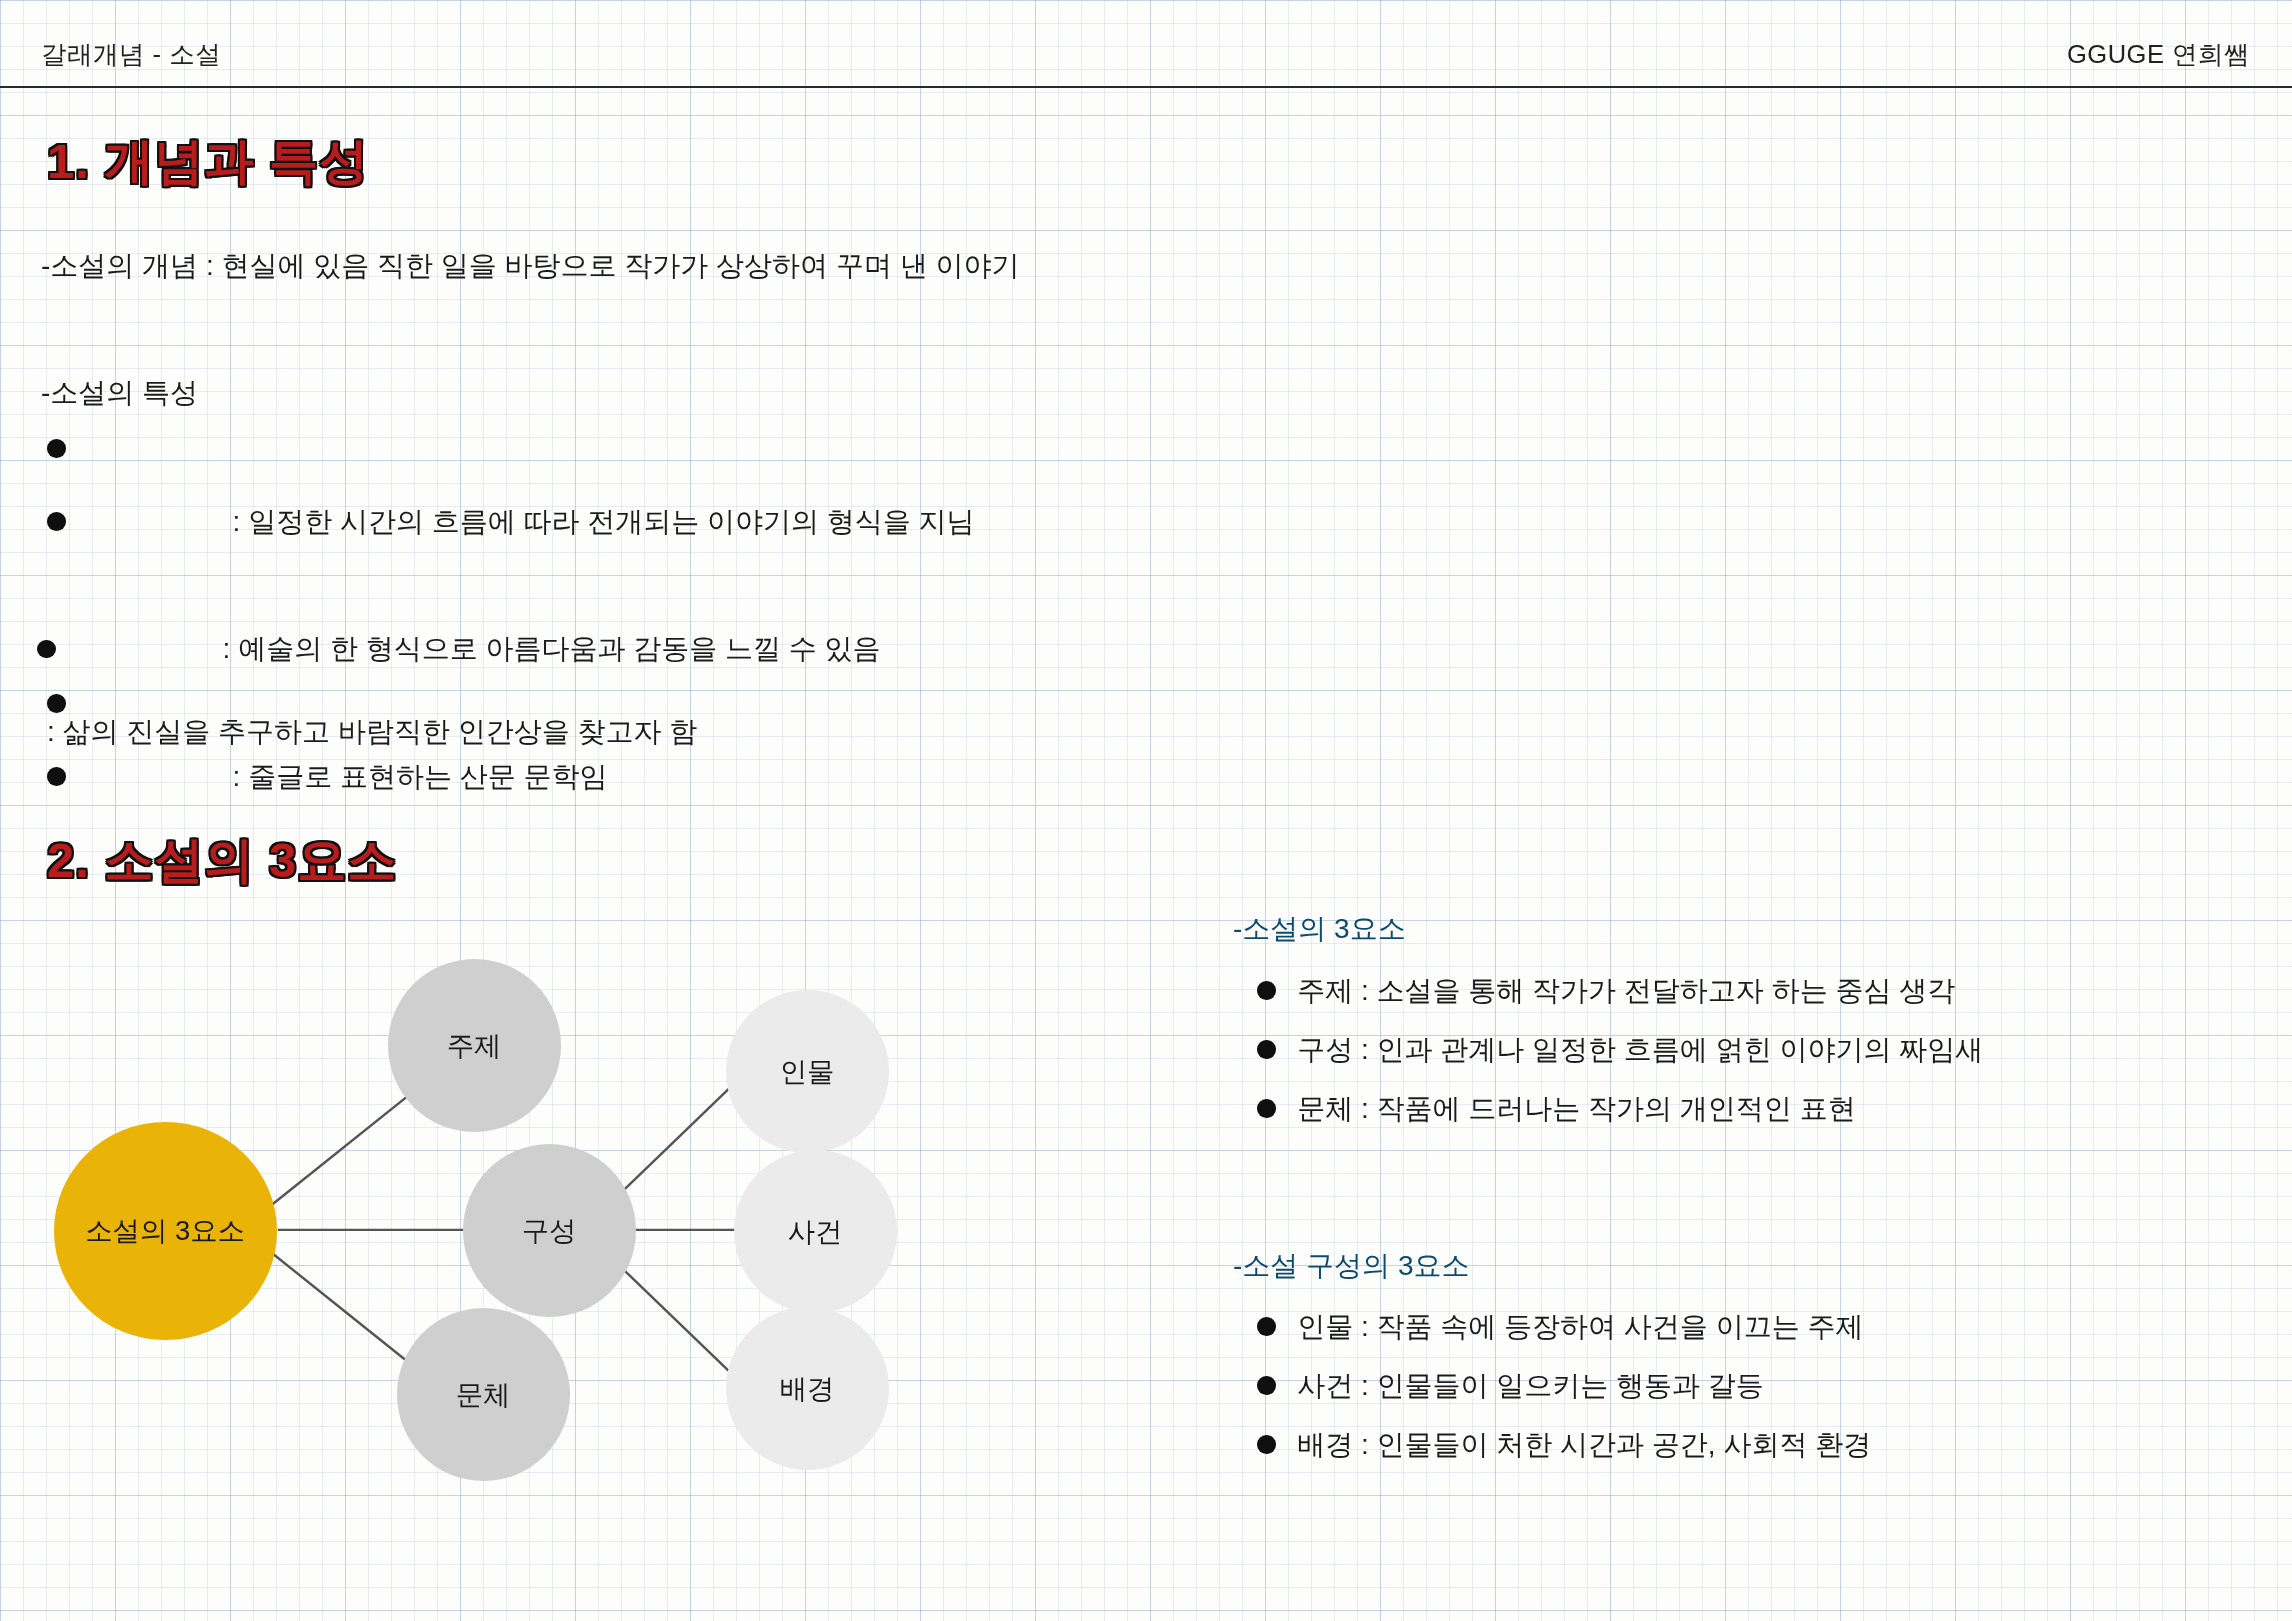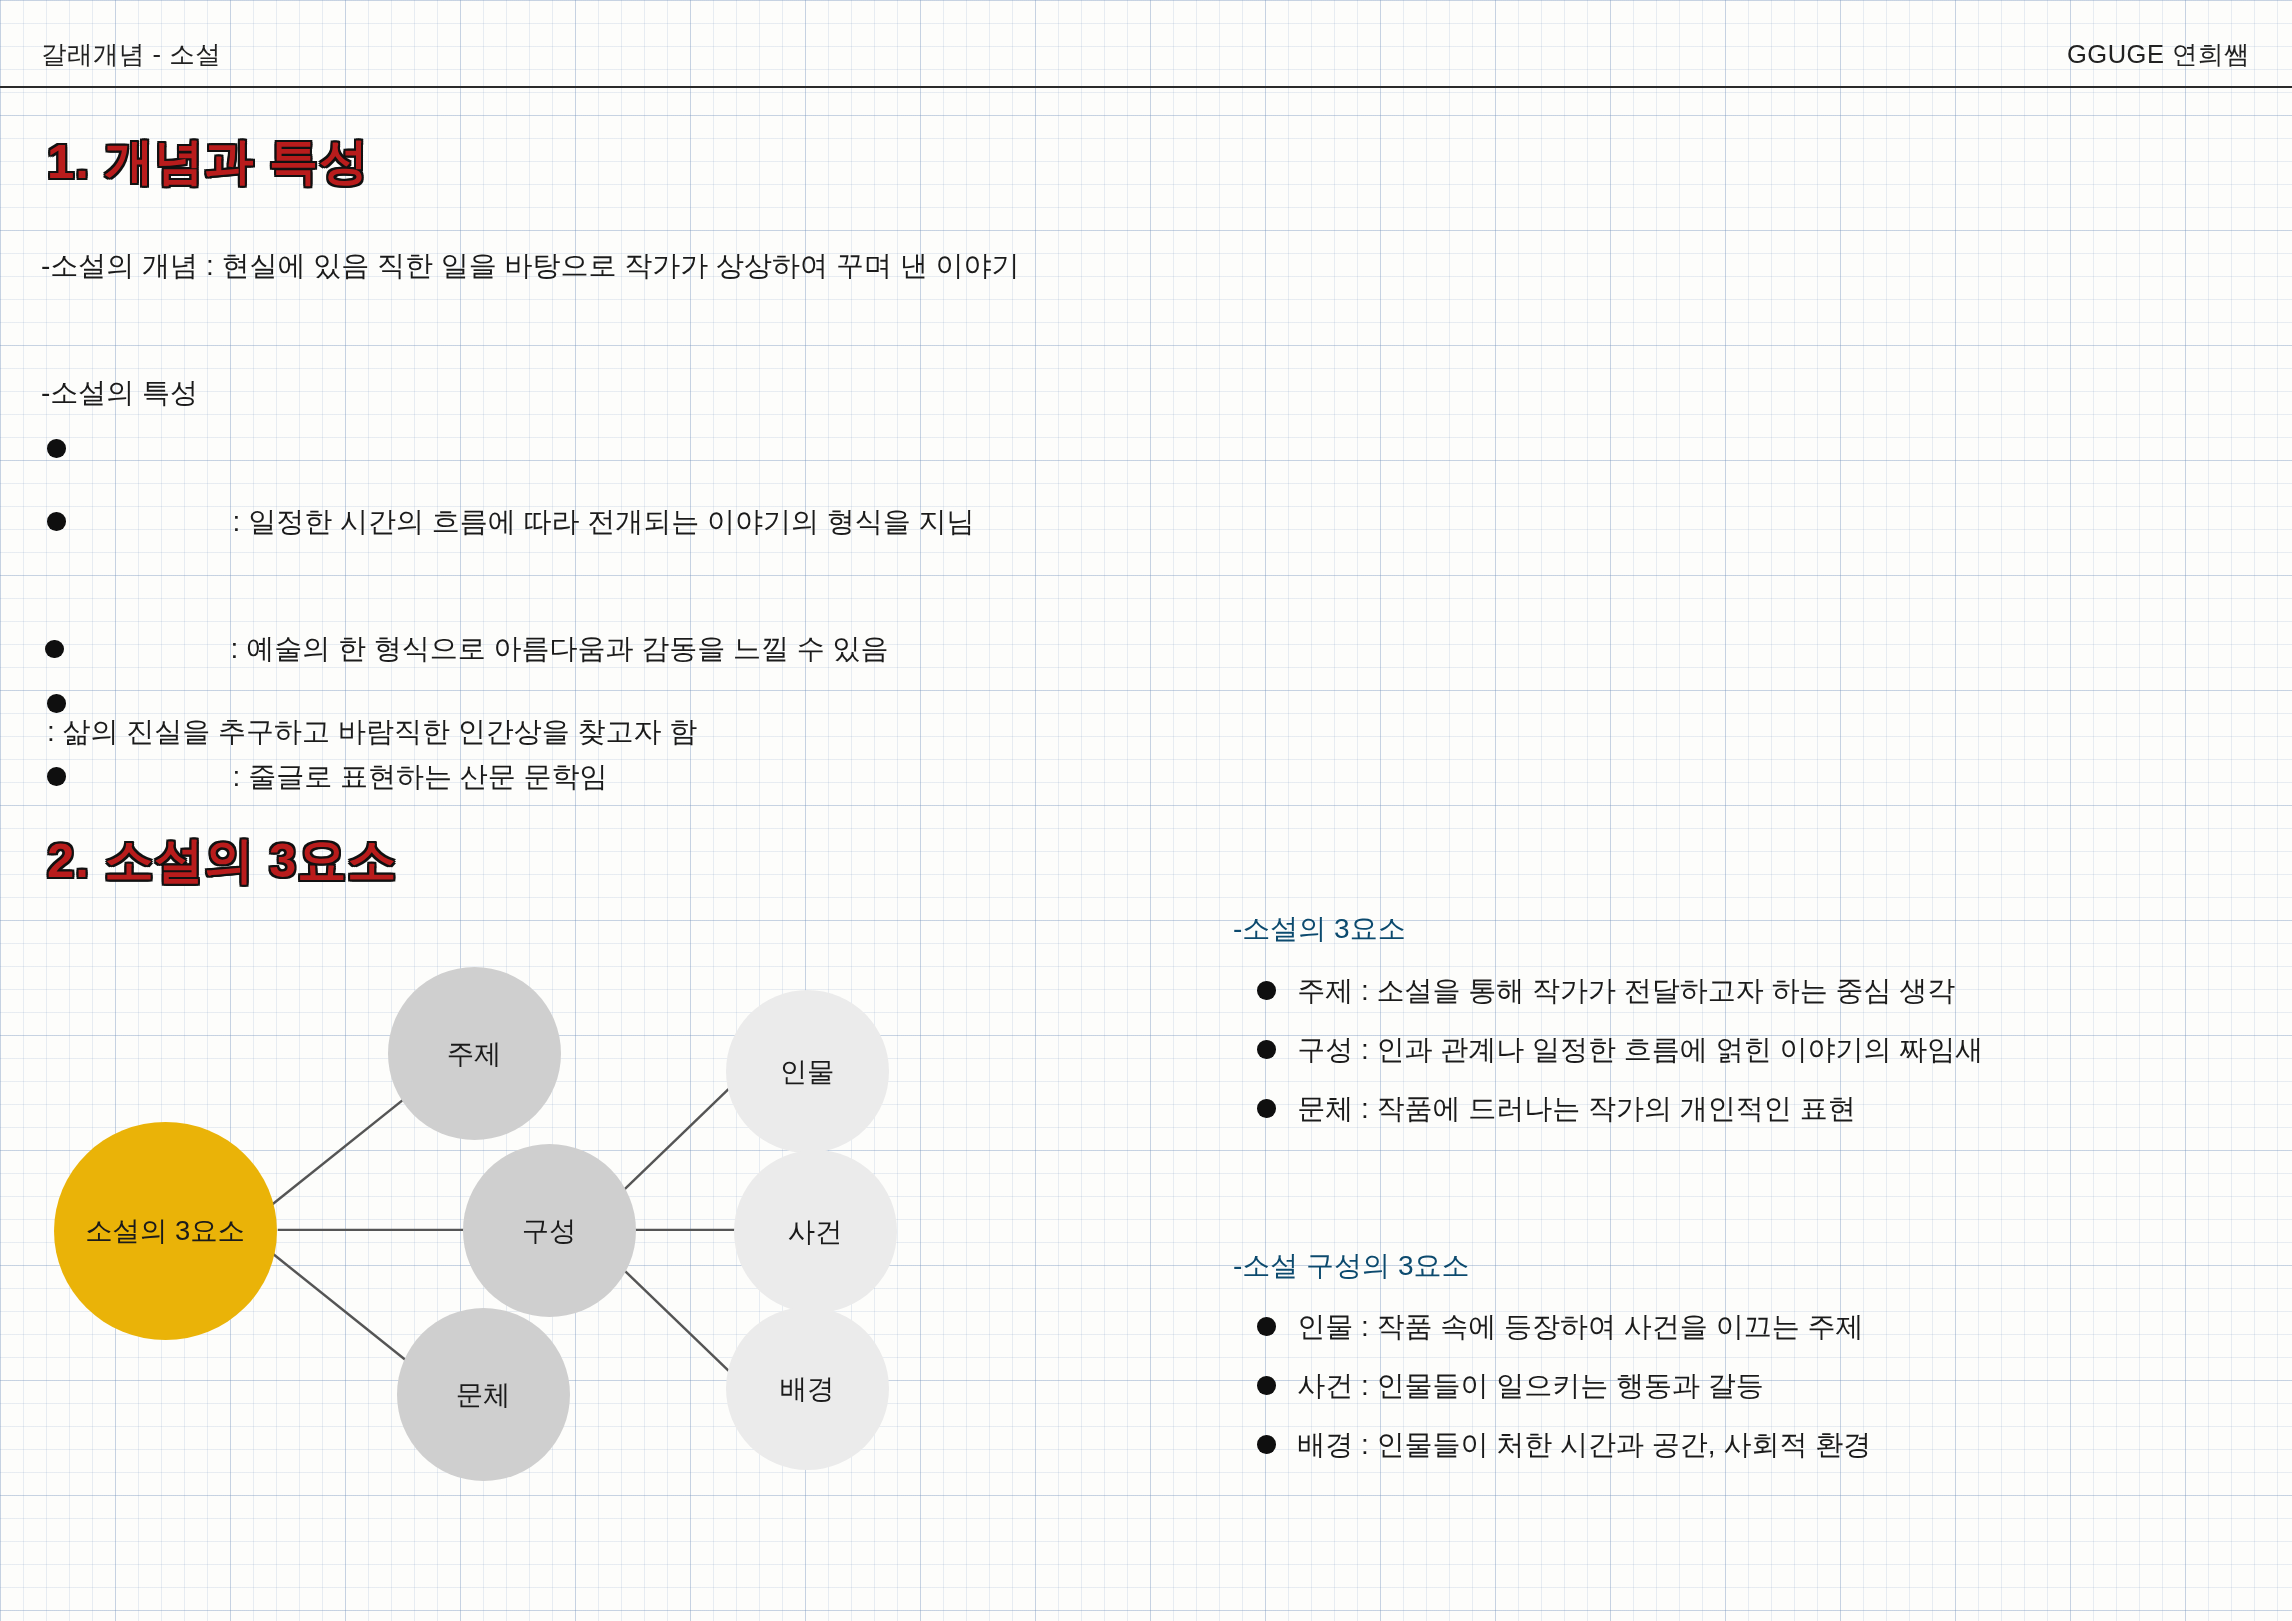--- a/index.html
+++ b/index.html
@@ -173,21 +173,21 @@
 
   <div class="bullet-row" style="left:47px; top:439px;">
     <span class="bullet-dot"></span>
     <span class="bullet-gap"></span>
   </div>
   <div class="bullet-row" style="left:47px; top:503px;">
     <span class="bullet-dot"></span>
     <span class="bullet-gap"></span>
     <span class="bullet-text">: 일정한 시간의 흐름에 따라 전개되는 이야기의 형식을 지님</span>
   </div>
-  <div class="bullet-row" style="left:45px; top:630px;align-items:center;">
+  <div class="bullet-row" style="left:37px; top:630px;align-items:center;">
     <span class="bullet-dot"></span>
     <span class="bullet-gap"></span>
     <span class="bullet-text">: 예술의 한 형식으로 아름다움과 감동을 느낄 수 있음</span>
   </div>
   <div class="bullet-row" style="left:47px; top:694px;flex-direction:column;">
     <span class="bullet-dot"></span>
     <span class="bullet-gap"></span>
     <span class="bullet-text">: 삶의 진실을 추구하고 바람직한 인간상을 찾고자 함</span>
   </div>
   <div class="bullet-row" style="left:47px; top:758px;">
@@ -205,21 +205,21 @@
       <line x1="263" y1="350" x2="455" y2="350" stroke="#555" stroke-width="2.5"></line>
       <line x1="605" y1="320" x2="740" y2="190" stroke="#555" stroke-width="2.5"></line>
       <line x1="618" y1="350" x2="745" y2="350" stroke="#555" stroke-width="2.5"></line>
       <line x1="605" y1="380" x2="740" y2="510" stroke="#555" stroke-width="2.5"></line>
     </svg>
 
     <div class="node node-root" style="left:34px; top:235px; width:223px; height:218px;">
       <span>소설의 3요소</span>
     </div>
 
-    <div class="node node-mid" style="left:368px; top:80px; width:173px; height:173px;">
+    <div class="node node-mid" style="left:368px; top:72px; width:173px; height:173px;">
       <span>주제</span>
     </div>
     <div class="node node-mid" style="left:443px; top:257px; width:173px; height:173px;">
       <span>구성</span>
     </div>
     <div class="node node-mid" style="left:377px; top:421px; width:173px; height:173px;">
       <span>문체</span>
     </div>
 
     <div class="node node-leaf" style="left:706px; top:103px; width:163px; height:163px;">

